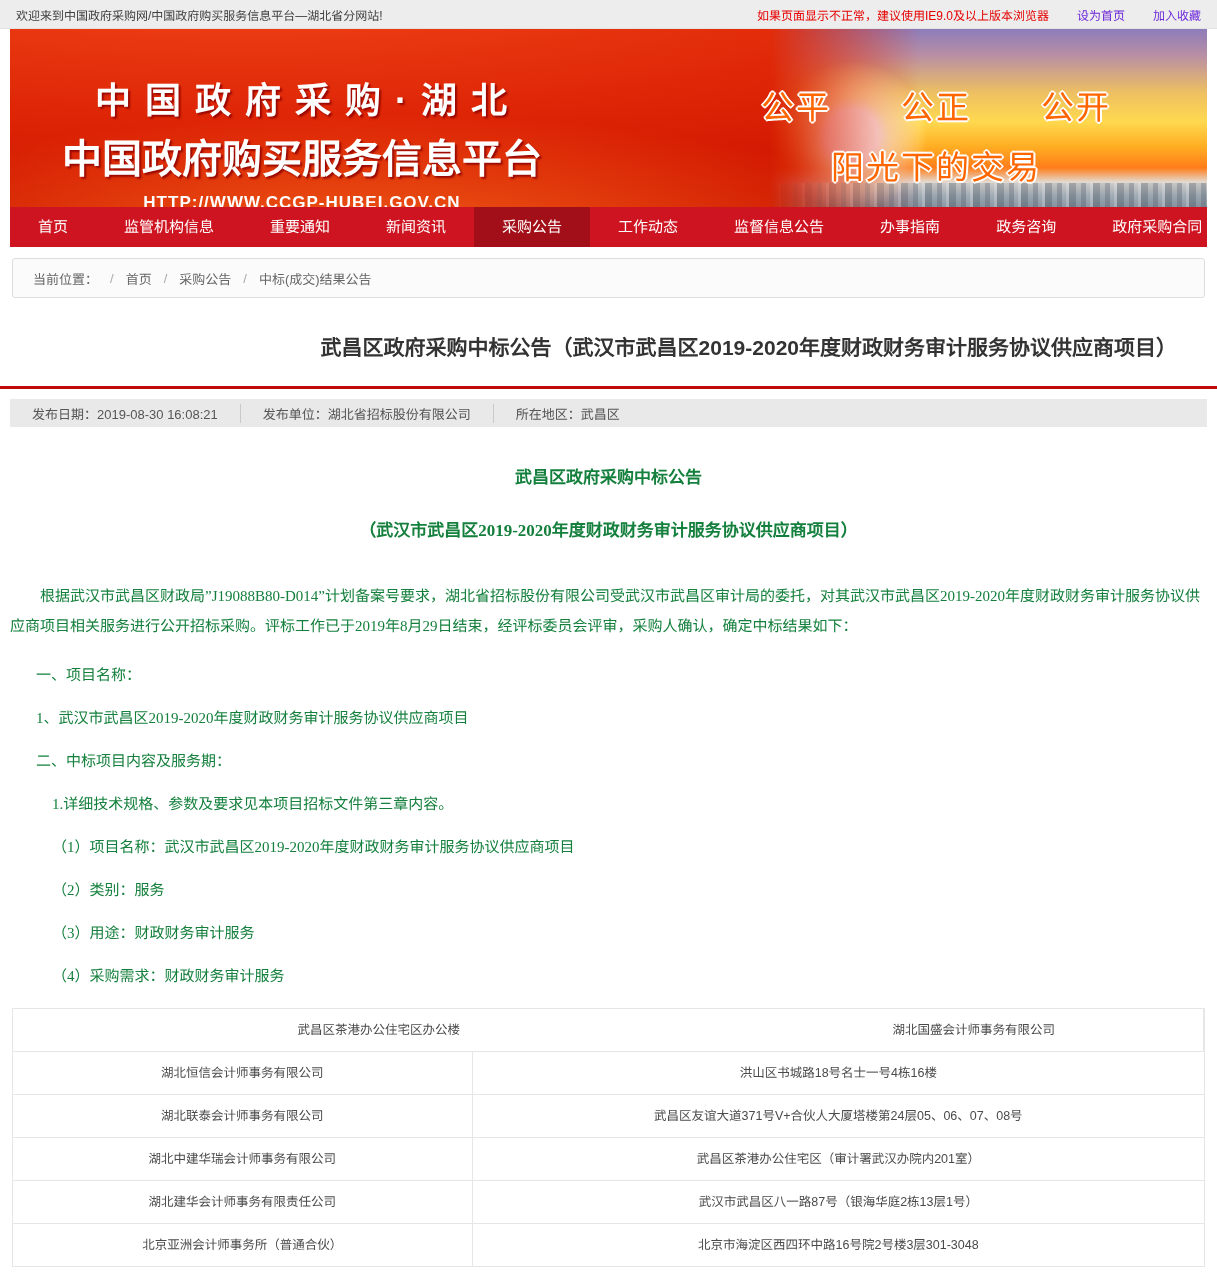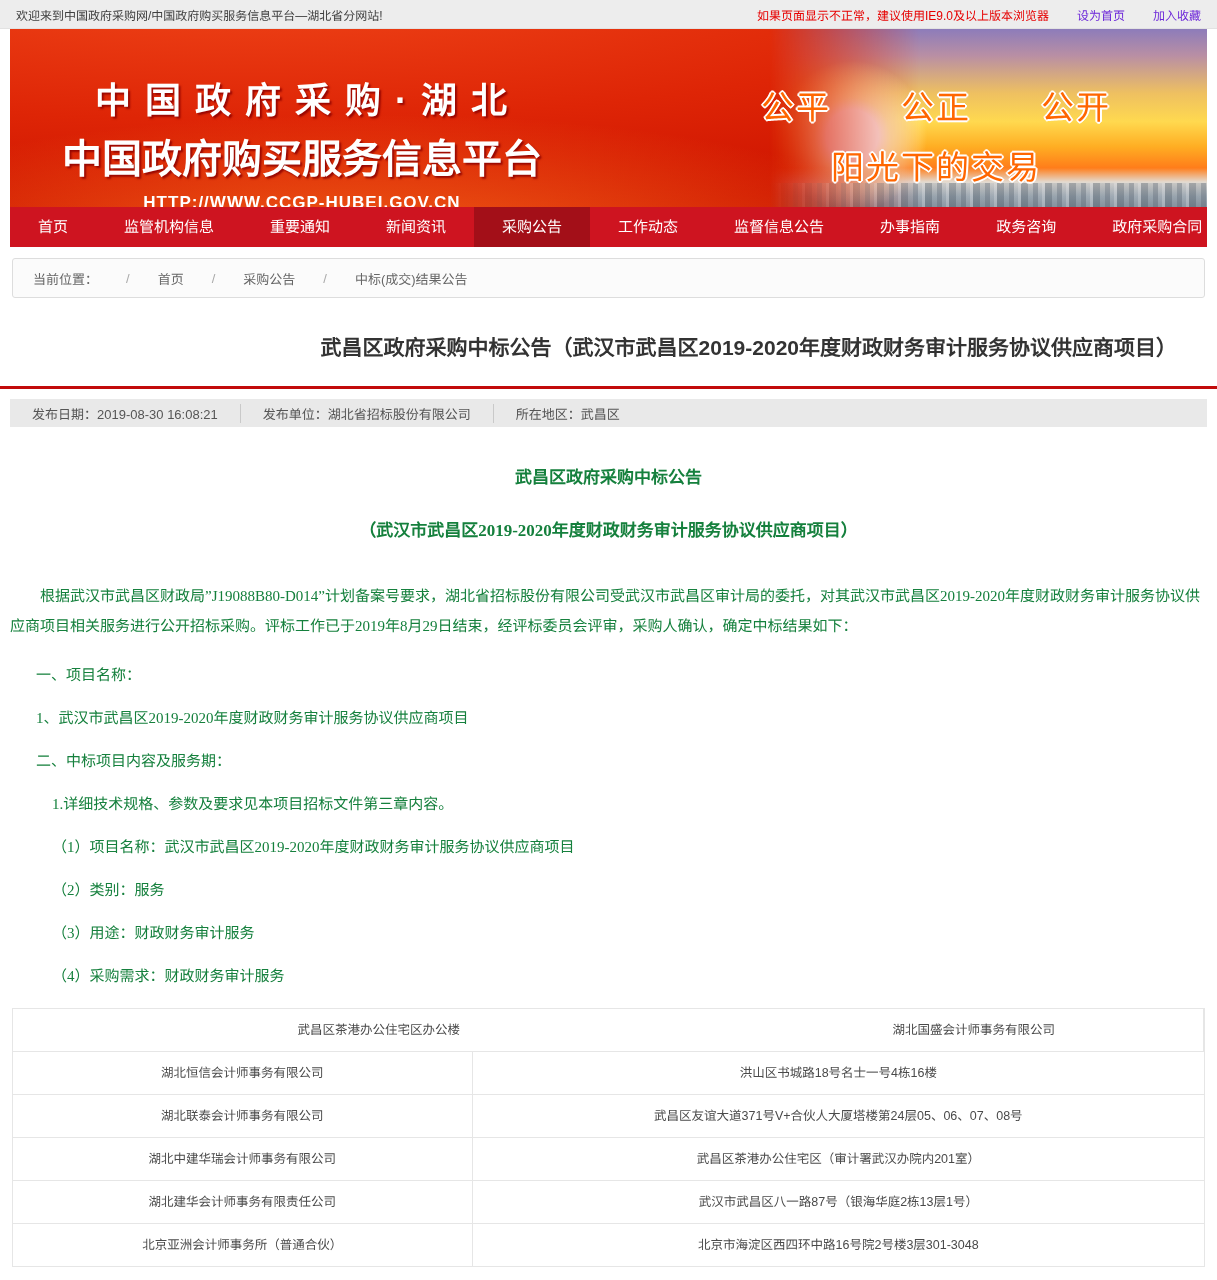--- a/index.html
+++ b/index.html
@@ -51,21 +51,21 @@
   }
   .bs2 { margin-top: 12px; }
   
   .nav { margin: 0 10px; height: 40px; background: #ce1420; display: flex; }
   .nav-item { line-height: 40px; padding: 0 28px; color: #fff; font-size: 15px; cursor: pointer; white-space: nowrap; }
   .nav-item.active { background: #a30f18; }
   
   .crumb {
     margin: 11px 12px 0; height: 38px; border: 1px solid #ddd; border-radius: 3px;
     background: #fbfbfb; display: flex; align-items: center; padding: 0 20px;
-    font-size: 13px; color: #666; gap: 28px;
+    font-size: 13px; color: #666; gap: 12px;
   }
   .crumb .sep { color: #aaa; }
   .crumb .link { cursor: pointer; }
   
   .page-title { text-align: right; font-size: 21px; font-weight: bold; color: #333; padding: 33px 40px 25px; }
   .red-line { height: 3px; background: #c20a0a; }
   .meta {
     margin: 10px 10px 0; background: #e9e9e9; height: 28px;
     display: flex; align-items: center; font-size: 13px; color: #555;
   }

